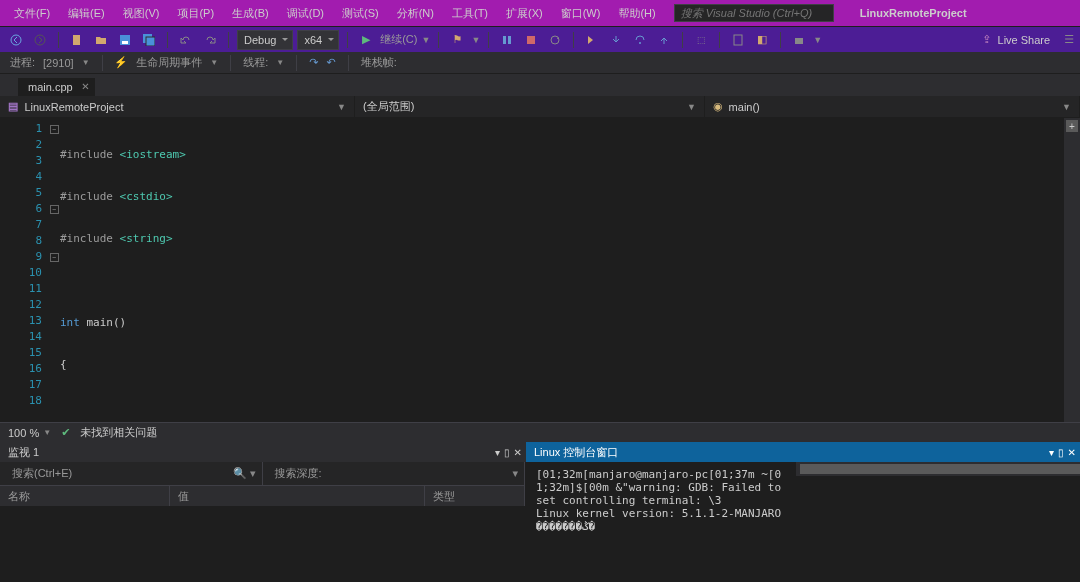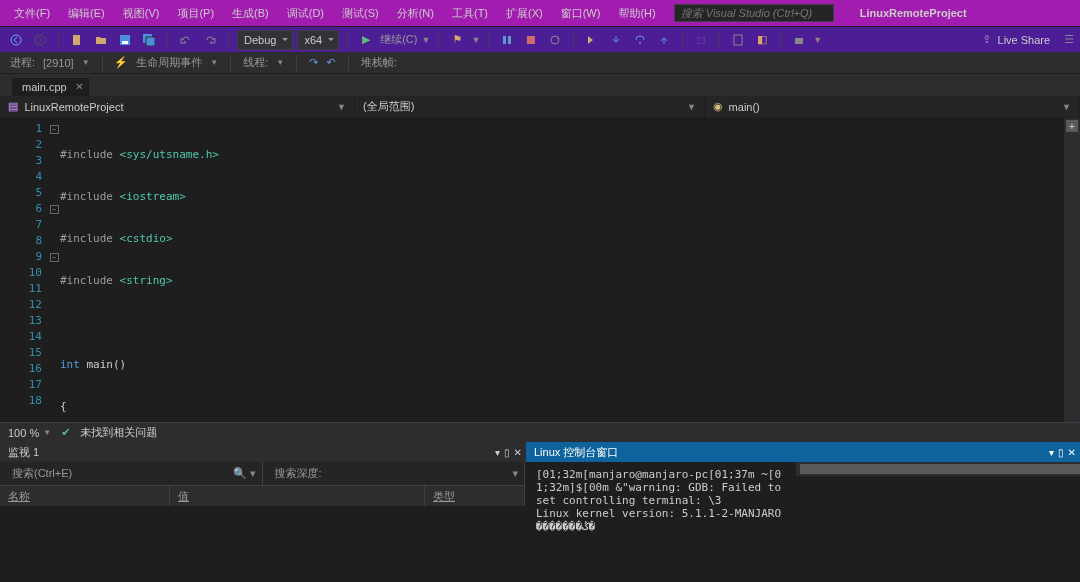--- a/index.html
+++ b/index.html
@@ -19,21 +19,21 @@
 .combo::after { content: ""; position: absolute; right: 4px; top: 7px; border: 3px solid transparent; border-top-color: #999; }
 .play { color: #5eba7d; }
 .sep { width: 1px; height: 16px; background: #3f3f46; margin: 0 4px; }
 .pause { color: #6699d0; }
 .stop { color: #d06969; }
 .liveshare { margin-left: auto; display: flex; align-items: center; gap: 6px; color: #ccc; }
 .ls-icon { color: #c586c0; }
 
 .toolbar2 { height: 22px; background: #2d2d30; display: flex; align-items: center; padding: 0 10px; gap: 8px; color: #999; border-bottom: 1px solid #1e1e1e; }
 
-.tab-strip { height: 22px; background: #2d2d30; display: flex; align-items: flex-end; padding-left: 12px; }
+.tab-strip { height: 22px; background: #2d2d30; display: flex; align-items: flex-end; padding-left: 18px; }
 .file-tab { background: #1e1e1e; padding: 3px 22px 3px 10px; color: #ccc; font-size: 11px; position: relative; border-top: 1px solid #2d2d30; }
 .file-tab .x { position: absolute; right: 5px; top: 3px; color: #888; font-size: 10px; }
 
 .nav-strip { height: 22px; background: #252526; display: flex; align-items: center; border-bottom: 1px solid #1e1e1e; }
 .nav-cell { display: flex; align-items: center; padding: 0 8px; gap: 6px; border-right: 1px solid #1e1e1e; height: 100%; }
 .nav-cell:first-child { width: 355px; }
 .nav-cell:nth-child(2) { width: 350px; }
 .nav-arrow { color: #888; font-size: 9px; margin-left: auto; }
 .cpp-icon { color: #a074c4; font-weight: bold; }
 .method-icon { color: #d7ba7d; }
@@ -60,21 +60,21 @@
 .bottom-row { display: flex; height: 120px; }
 .watch-panel { width: 526px; background: #252526; display: flex; flex-direction: column; border-right: 1px solid #1e1e1e; }
 .panel-title { height: 20px; background: #2d2d30; display: flex; align-items: center; padding: 0 8px; color: #ccc; position: relative; }
 .panel-title.blue { background: #0e639c; color: #fff; }
 .panel-ctl { position: absolute; right: 4px; display: flex; gap: 4px; }
 .panel-ctl span { cursor: pointer; font-size: 10px; }
 .watch-search-row { height: 24px; display: flex; background: #252526; border-bottom: 1px solid #3f3f46; }
 .watch-search { flex: 1; display: flex; align-items: center; padding: 0 12px; color: #999; border-right: 1px solid #3f3f46; position: relative; }
 .watch-search .mag { position: absolute; right: 6px; color: #888; }
 .watch-head { height: 20px; display: flex; background: #2d2d30; color: #999; }
-.watch-head div { padding: 3px 8px; border-right: 1px solid #3f3f46; text-decoration: underline; }
+.watch-head div { padding: 3px 8px; border-right: 1px solid #3f3f46; }
 .wh1 { width: 170px; } .wh2 { width: 255px; } .wh3 { flex: 1; }
 .watch-body { flex: 1; background: #1e1e1e; }
 
 .console-panel { flex: 1; display: flex; flex-direction: row; background: #1e1e1e; }
 .console-body { flex: 1; padding: 6px 10px; font-family: Consolas, monospace; font-size: 11px; color: #ccc; white-space: pre-wrap; word-break: break-all; overflow: hidden; }
 .hscroll { height: 14px; background: #2d2d30; display: flex; align-items: center; }
 .hscroll-thumb { height: 10px; background: #5a5a5a; width: 280px; margin-left: 4px; }
 </style>
 </head>
 <body>
@@ -299,21 +299,20 @@
       <div></div>
       <div></div>
       <div></div>
       <div></div>
       <div></div>
       <div></div>
       <div></div>
       <div></div>
   </div>
   <div class="code">
-    <div class="code-line"><span class="k-pre">#include </span><span class="k-sys">&lt;sys/utsname.h&gt;</span></div>
     <div class="code-line"><span class="k-pre">#include </span><span class="k-sys">&lt;iostream&gt;</span></div>
     <div class="code-line"><span class="k-pre">#include </span><span class="k-sys">&lt;cstdio&gt;</span></div>
     <div class="code-line"><span class="k-pre">#include </span><span class="k-sys">&lt;string&gt;</span></div>
     <div class="code-line"></div>
     <div class="code-line"><span class="k-kw">int</span><span> main()</span></div>
     <div class="code-line"><span>{</span></div>
     
     
     
     

